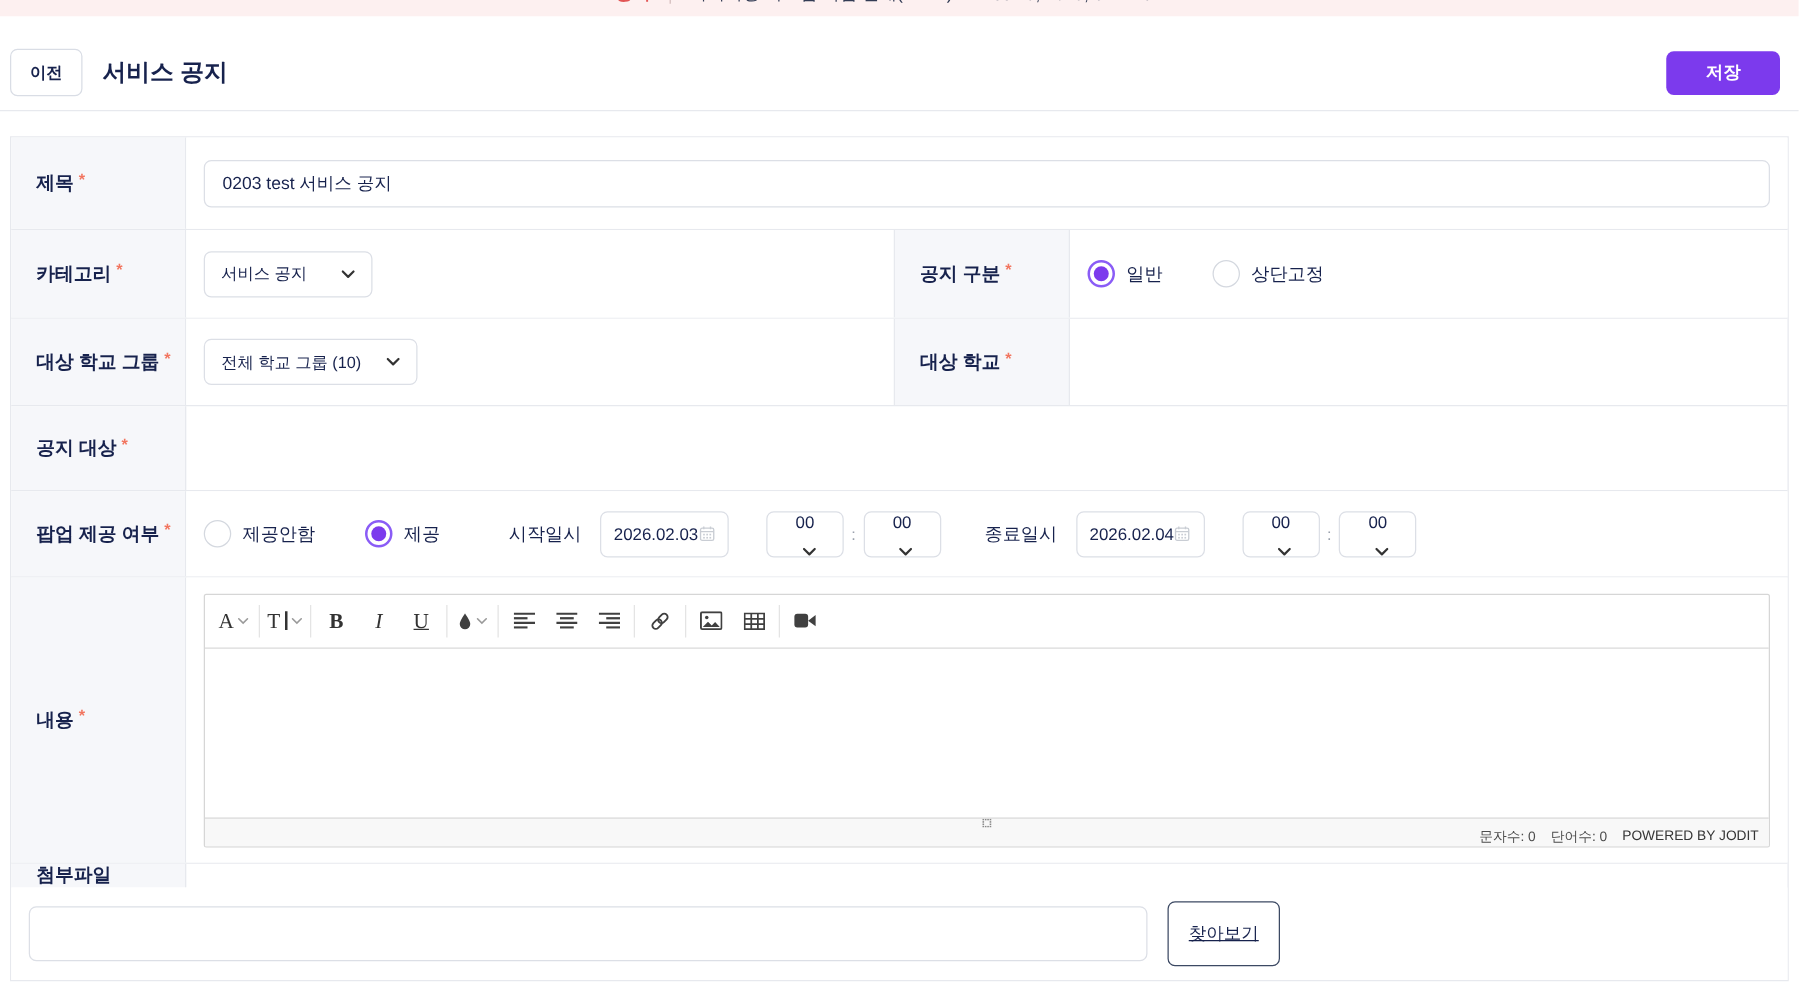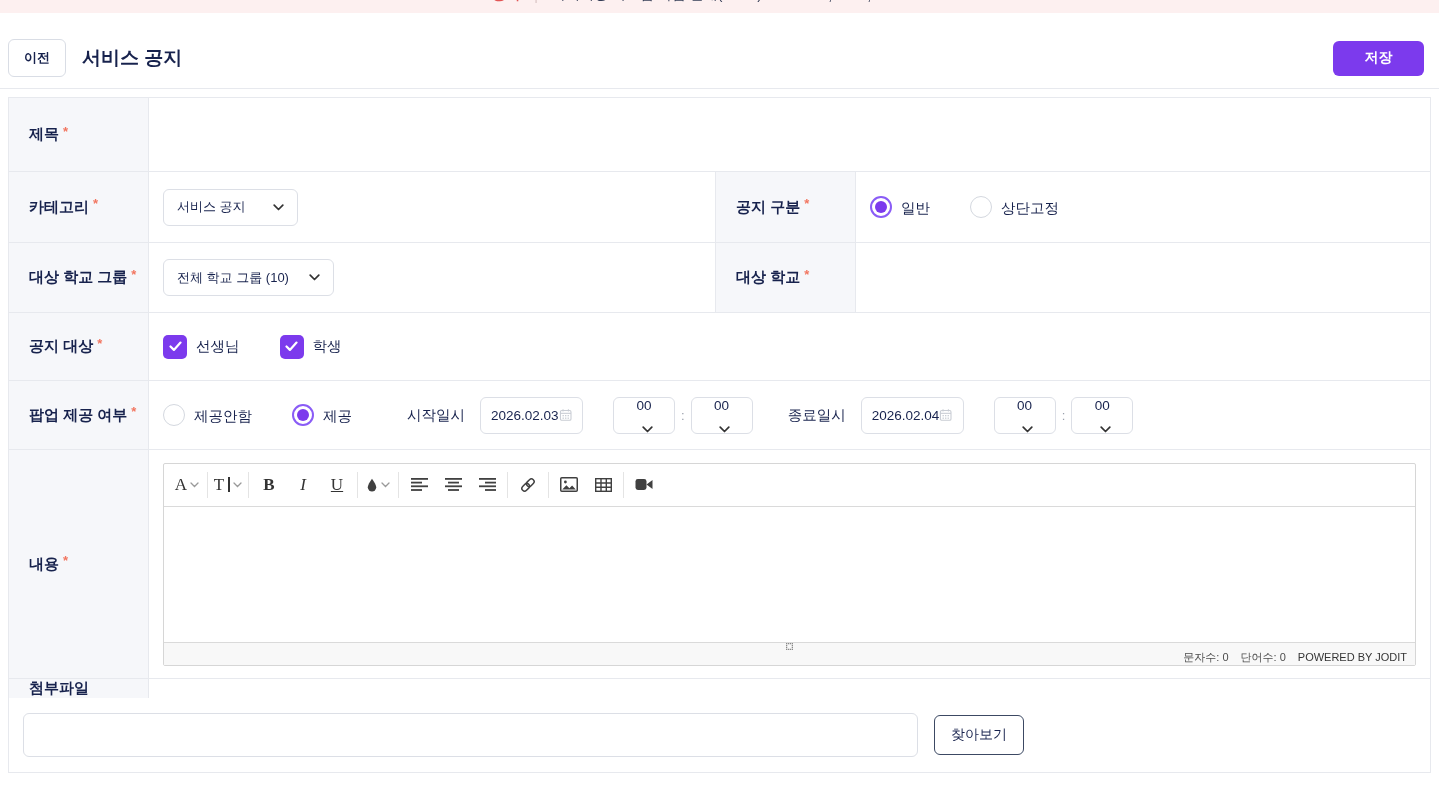--- a/index.html
+++ b/index.html
@@ -33,21 +33,21 @@
     font-size:13px;font-weight:bold;padding:9px 15px;cursor:pointer;
     font-family:inherit;
   }
   .page-title{font-size:19px;font-weight:bold;margin-left:16px;}
   .save-btn{
     margin-left:auto;background:var(--accent);color:#fff;border:none;border-radius:6px;
     width:91px;height:35px;font-size:14px;font-weight:bold;cursor:pointer;font-family:inherit;
   }
   .header-divider{border:none;border-top:1px solid var(--border);margin:0;}
   
-  .form-table{margin:8px 8px 0;border:1px solid var(--border);}
+  .form-table{margin:20px 8px 0;border:1px solid var(--border);}
   .row{display:flex;border-bottom:1px solid var(--border);}
   .row:last-child{border-bottom:none;flex-direction:column;}
   .lcell{
     width:140px;min-width:140px;background:var(--label-bg);border-right:1px solid var(--border);
     display:flex;align-items:center;padding-left:20px;font-weight:bold;font-size:15px;
   }
   .star{color:#f2755f;font-size:13px;margin-left:4px;margin-top:-7px;}
   .fcell{flex:1;display:flex;align-items:center;padding:0 14px;background:#fff;}
   .fcell.fixed{flex:0 0 567px;border-right:1px solid var(--border);}
   .h1{height:74px}.h2{height:71px}.h3{height:70px}.h4{height:68px}.h5{height:69px}
@@ -57,21 +57,21 @@
     width:100%;height:38px;border:1px solid var(--input-border);border-radius:6px;
     padding:0 14px;font-size:14px;color:var(--text);font-family:inherit;outline:none;background:#fff;
   }
   .select-box{
     height:37px;border:1px solid var(--input-border);border-radius:6px;background:#fff;
     display:inline-flex;align-items:center;justify-content:space-between;
     padding:0 13px;font-size:13px;cursor:pointer;
   }
   .chev{flex:none;margin-left:10px;}
   
-  .radio-wrap{display:inline-flex;align-items:flex-end;gap:9px;cursor:pointer;}
+  .radio-wrap{display:inline-flex;align-items:center;gap:9px;cursor:pointer;}
   .radio{width:22px;height:22px;border-radius:50%;border:1px solid #d4d8df;background:#fff;flex:none;}
   .radio.on{
     border:2px solid #8a5cf6;display:flex;align-items:center;justify-content:center;
   }
   .radio.on::after{content:"";width:12px;height:12px;border-radius:50%;background:var(--accent);}
   .opt-label{font-size:14.5px;}
   
   .check-wrap{display:inline-flex;align-items:center;gap:9px;cursor:pointer;}
   .checkbox{
     width:24px;height:24px;border-radius:5px;background:var(--accent);
@@ -113,22 +113,22 @@
     padding:0 8px;font-size:11px;color:#4c4c4c;flex-direction:column;
   }
   .ed-status-right{margin-left:auto;display:flex;gap:12px;align-items:center;}
   .powered{color:#353535;}
   
   .attach-input{
     width:895px;height:44px;border:1px solid var(--input-border);border-radius:6px;
     padding:0 14px;font-size:14px;font-family:inherit;outline:none;background:#fff;
   }
   .browse-btn{
-    margin-left:16px;width:90px;height:40px;background:#fff;border:1px solid #3c4963;border-radius:6px;
-    color:var(--text);font-size:14px;cursor:pointer;font-family:inherit;
+    margin-left:16px;width:90px;height:52px;background:#fff;border:1px solid #3c4963;border-radius:6px;
+    color:var(--text);font-size:14px;cursor:pointer;font-family:inherit;text-decoration:underline;
   }
   .gap40{margin-left:40px;}
 </style>
 </head>
 <body>
 
 <div class="banner">
   <div class="banner-inner">
     <span class="banner-badge">공지</span>
     <span class="banner-sep">|</span>
@@ -144,20 +144,23 @@
 </div>
 <hr class="header-divider">
 
 <div class="form-table">
 
   <div class="row h1">
     <div class="lcell">
       <span>제목</span>
       <span class="star">*</span>
     </div>
+    <div class="fcell">
+      <input class="text-input" value="0203 test 서비스 공지" style="">
+    </div>
   </div>
 
   <div class="row h2">
     <div class="lcell">
       <span>카테고리</span>
       <span class="star">*</span>
     </div>
     <div class="fcell fixed">
       <div class="select-box" style="width:135px;">
         <span>서비스 공지</span>
@@ -198,38 +201,20 @@
     <div class="lcell">
       <span>대상 학교</span>
       <span class="star">*</span>
     </div>
   </div>
 
   <div class="row h4">
     <div class="lcell">
       <span>공지 대상</span>
       <span class="star">*</span>
-    </div>
-    <div class="fcell">
-      <span class="check-wrap">
-        <span class="checkbox">
-          <svg width="13" height="11" viewBox="0 0 13 11">
-              <path d="M1.5 5.5l3.4 3.4L11.5 1.6" stroke="#fff" stroke-width="2.2" fill="none" stroke-linecap="round" stroke-linejoin="round"></path>
-            </svg>
-        </span>
-        <span class="opt-label">선생님</span>
-      </span>
-      <span class="check-wrap gap40">
-        <span class="checkbox">
-          <svg width="13" height="11" viewBox="0 0 13 11">
-              <path d="M1.5 5.5l3.4 3.4L11.5 1.6" stroke="#fff" stroke-width="2.2" fill="none" stroke-linecap="round" stroke-linejoin="round"></path>
-            </svg>
-        </span>
-        <span class="opt-label">학생</span>
-      </span>
     </div>
   </div>
 
   <div class="row h5">
     <div class="lcell">
       <span>팝업 제공 여부</span>
       <span class="star">*</span>
     </div>
     <div class="fcell">
       <span class="radio-wrap">

